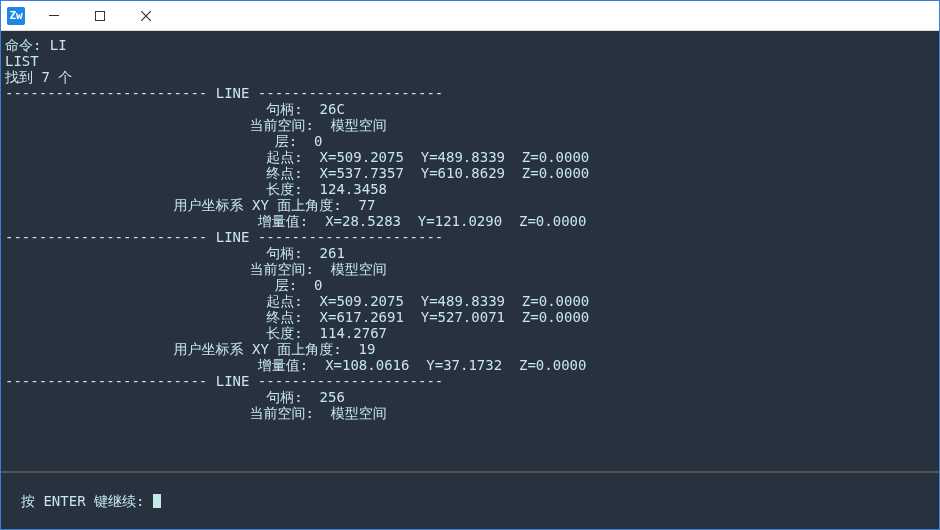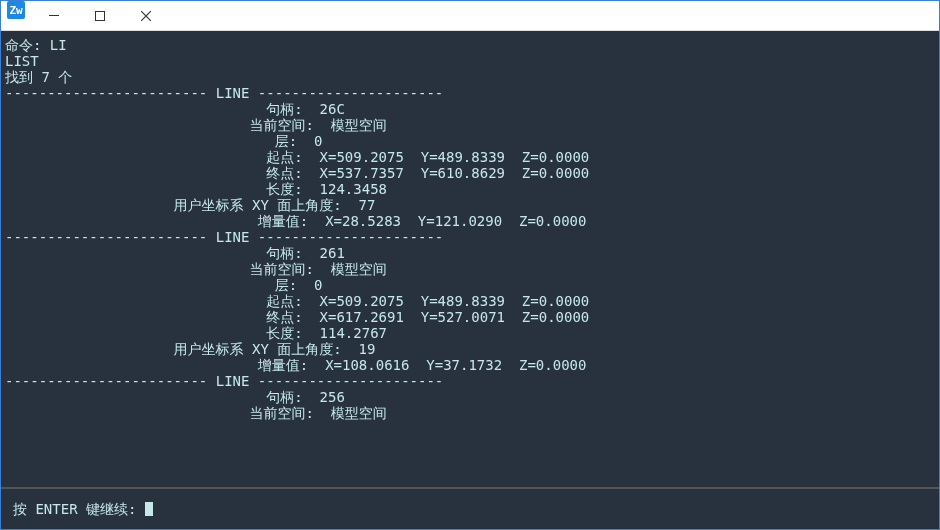--- a/index.html
+++ b/index.html
@@ -8,20 +8,21 @@
       height: 530px;
       font-family: "SimSun", "Consolas", monospace;
       background: #fff;
       overflow: hidden;
       border: 1px solid #3a7fd4;
     }
     .titlebar {
       height: 30px;
       background: #fff;
       display: flex;
+      align-items: center;
       padding-left: 6px;
       border-bottom: 1px solid #ddd;
     }
     .app-icon {
       width: 18px;
       height: 18px;
       background: #1e88e5;
       color: #fff;
       font-size: 11px;
       font-weight: bold;
@@ -63,21 +64,21 @@
     .terminal-body {
       flex: 1;
       padding: 6px 4px 2px 4px;
       white-space: pre;
       overflow: hidden;
       font-family: "SimSun", "Consolas", monospace;
       border-bottom: 1px solid #555;
     }
     .prompt-area {
       background: #28323f;
-      padding: 12px;
+      padding: 20px;
       display: flex;
       align-items: center;
       border-top: 1px solid #555;
     }
     .prompt-text {
       color: #c5e8e8;
       font-size: 14px;
       white-space: pre;
     }
     .cursor {

